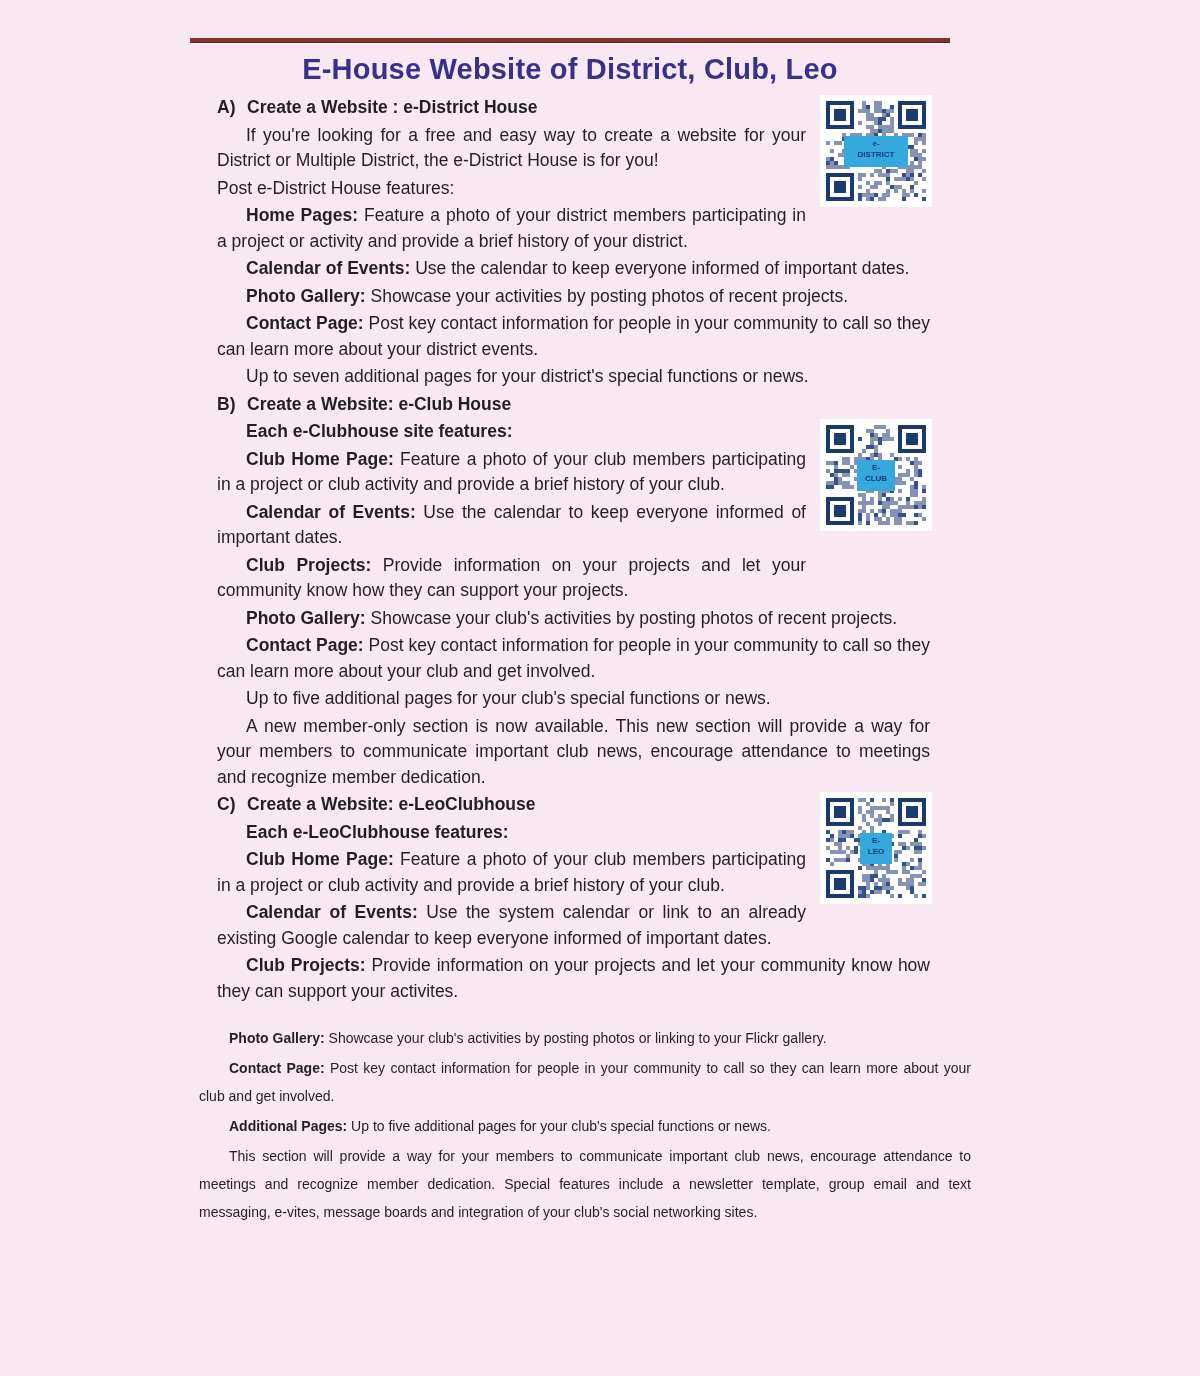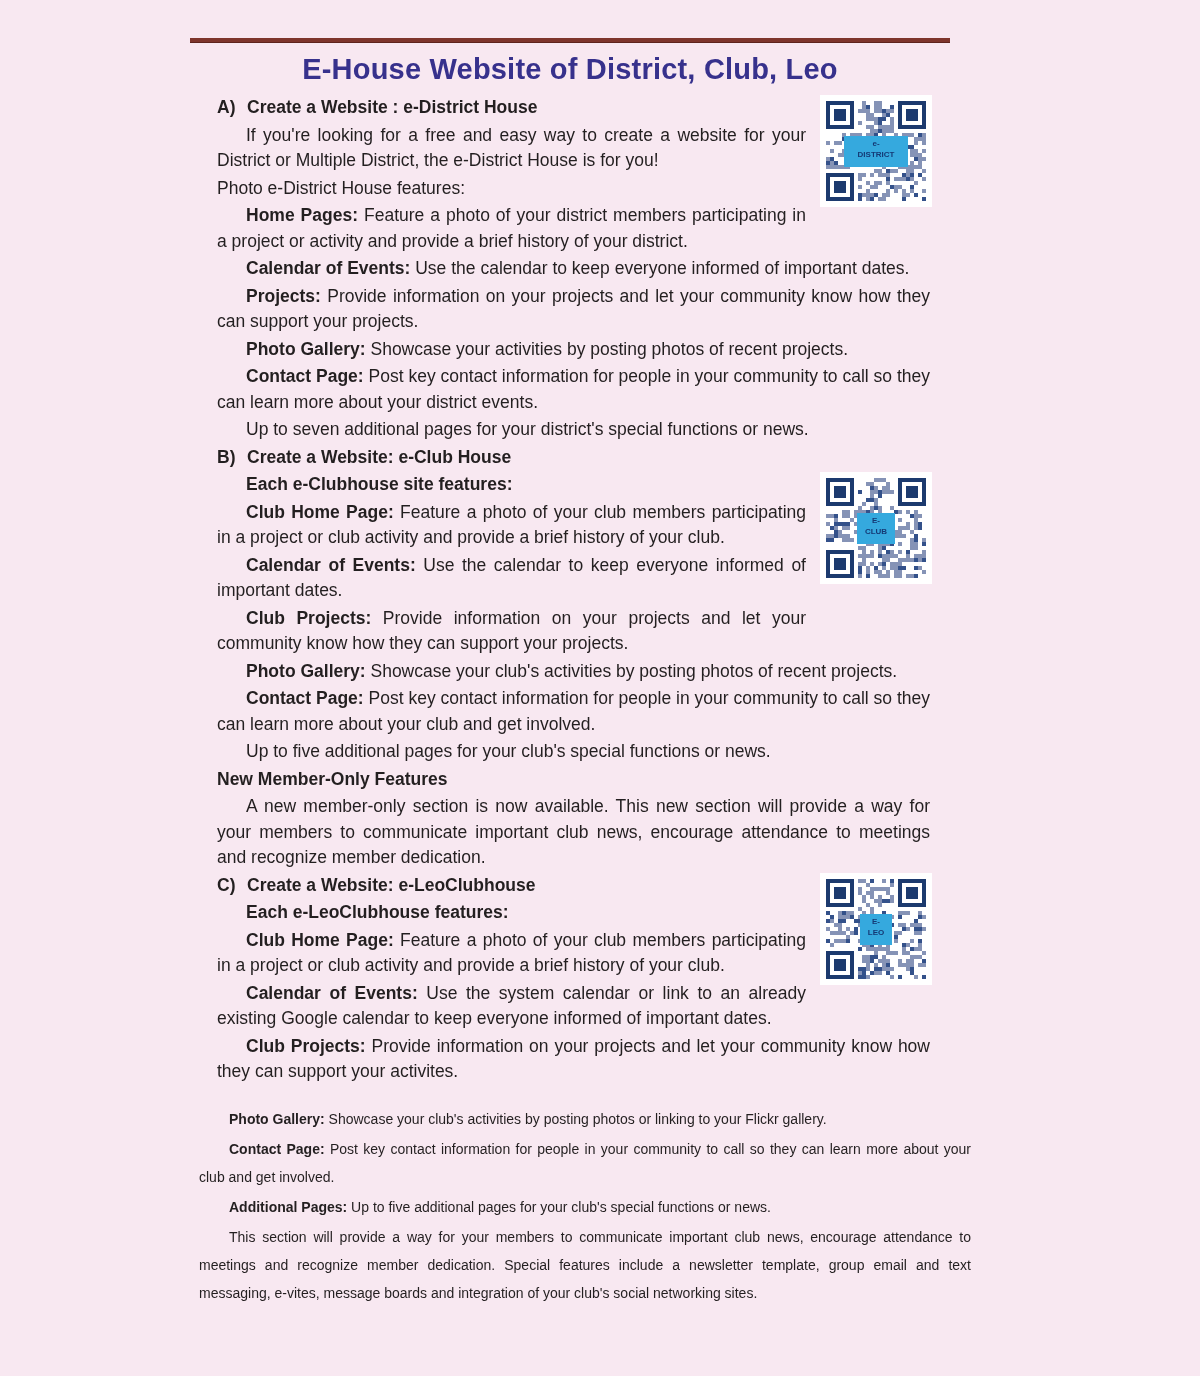--- a/index.html
+++ b/index.html
@@ -298,24 +298,23 @@
           <rect x="6" y="78" width="28" height="28" fill="#1c3a6e"></rect>
           <rect x="10" y="82" width="20" height="20" fill="#ffffff"></rect>
           <rect x="14" y="86" width="12" height="12" fill="#1c3a6e"></rect>
           <rect x="24.4" y="40.5" width="63.2" height="31" fill="#35a9de"></rect>
           <text x="56" y="50.5" text-anchor="middle" font-family="Liberation Sans, sans-serif" font-size="8" font-weight="bold" fill="#153a75">e-</text>
           <text x="56" y="61.5" text-anchor="middle" font-family="Liberation Sans, sans-serif" font-size="8" font-weight="bold" fill="#153a75">DISTRICT</text>
         </svg>
       </div>
     <p class="sec-head"><span class="sec-label">A)</span><span>Create a Website :  e-District House</span></p>
     <p class="indent">If you're looking for a free and easy way to create a website for your District or Multiple District, the e-District House is for you!</p>
-    <p class="noindent">Photo e-District House features:</p>
+    <p class="noindent">Post e-District House features:</p>
     <p class="indent"><b>Home Pages:</b><span> Feature a photo of your district members participating in a project or activity and provide a brief history of your district.</span></p>
     <p class="indent"><b>Calendar of Events:</b><span> Use the calendar to keep everyone informed of important dates.</span></p>
-    <p class="indent"><b>Projects:</b><span> Provide information on your projects and let your community know how they can support your projects.</span></p>
     <p class="indent"><b>Photo Gallery:</b><span> Showcase your activities by posting photos of recent projects.</span></p>
     <p class="indent"><b>Contact Page:</b><span> Post key contact information for people in your community to call so they can learn more about your district events.</span></p>
     <p class="indent">Up to seven additional pages for your district's special functions or news.</p>
 
     <p class="sec-head"><span class="sec-label">B)</span><span>Create a Website: e-Club House</span></p>
     <div class="qr-box">
         <svg xmlns="http://www.w3.org/2000/svg" width="112" height="112" shape-rendering="crispEdges">
           <rect width="112" height="112" fill="#ffffff"></rect>
           <rect x="54" y="6" width="4" height="4" fill="#8593b6"></rect>
           <rect x="58" y="6" width="4" height="4" fill="#8593b6"></rect>
@@ -536,21 +535,20 @@
           <text x="56" y="61.5" text-anchor="middle" font-family="Liberation Sans, sans-serif" font-size="8" font-weight="bold" fill="#153a75">CLUB</text>
         </svg>
       </div>
     <p class="indent bold">Each e-Clubhouse site features:</p>
     <p class="indent"><b>Club Home Page:</b><span> Feature a photo of your club members participating in a project or club activity and provide a brief history of your club.</span></p>
     <p class="indent"><b>Calendar of Events:</b><span> Use the calendar to keep everyone informed of important dates.</span></p>
     <p class="indent"><b>Club Projects:</b><span> Provide information on your projects and let your community know how they can support your projects.</span></p>
     <p class="indent"><b>Photo Gallery:</b><span> Showcase your club's activities by posting photos of recent projects.</span></p>
     <p class="indent"><b>Contact Page:</b><span> Post key contact information for people in your community to call so they can learn more about your club and get involved.</span></p>
     <p class="indent">Up to five additional pages for your club's special functions or news.</p>
-    <p class="noindent bold">New Member-Only Features</p>
     <p class="indent">A new member-only section is now available. This new section will provide a way for your members to communicate important club news, encourage attendance to meetings and recognize member dedication.</p>
 
     <div class="qr-box">
         <svg xmlns="http://www.w3.org/2000/svg" width="112" height="112" shape-rendering="crispEdges">
           <rect width="112" height="112" fill="#ffffff"></rect>
           <rect x="38" y="6" width="4" height="4" fill="#8593b6"></rect>
           <rect x="42" y="6" width="4" height="4" fill="#8593b6"></rect>
           <rect x="50" y="6" width="4" height="4" fill="#33518a"></rect>
           <rect x="62" y="6" width="4" height="4" fill="#8593b6"></rect>
           <rect x="70" y="6" width="4" height="4" fill="#33518a"></rect>

